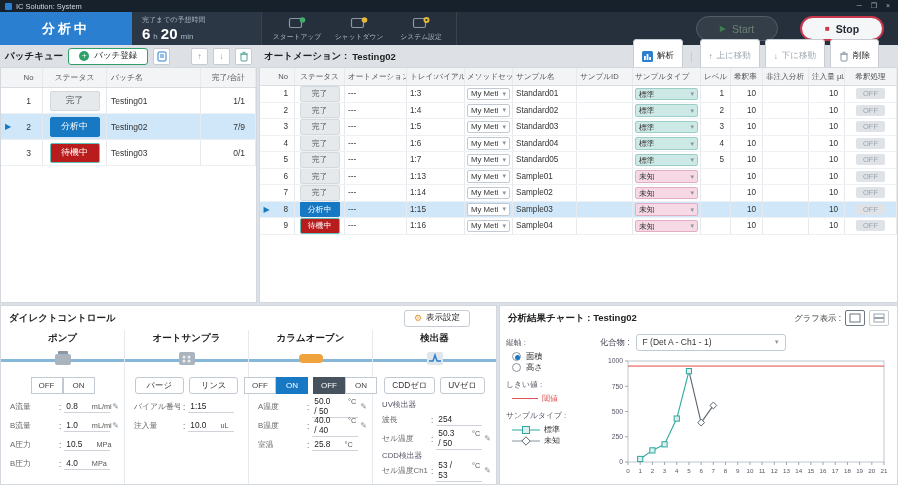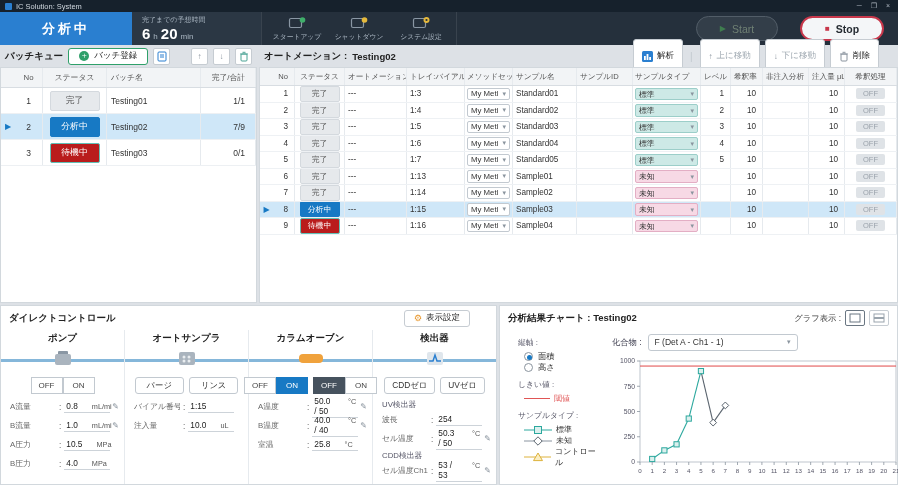--- a/index.html
+++ b/index.html
@@ -125,21 +125,21 @@
   .pencil{width:11px;color:#8a949e;font-size:8px;margin-left:2px;cursor:pointer;}
   .dc-sec{font-size:7.8px;color:#556;padding:2px 9px 0;}
 
   
   .chart-panel{flex:1;background:#fff;border:1px solid #d2d8dd;display:flex;flex-direction:column;min-width:0;}
   .cp-header{height:24px;display:flex;align-items:center;justify-content:space-between;padding:0 8px;}
   .cp-batch{font-weight:bold;font-size:9.5px;}
   .graph-disp{display:flex;align-items:center;gap:4px;font-size:8.3px;color:#444;}
   .gd-btn{width:20px;height:16px;background:#fff;border:1px solid #c6ccd2;border-radius:2px;display:inline-flex;align-items:center;justify-content:center;cursor:pointer;}
   .gd-btn.active{border-color:#6a7682;}
-  .cp-body{flex:1;display:flex;margin-left:12px;}
+  .cp-body{flex:1;display:flex;}
   .cp-controls{width:96px;padding:4px 6px;display:flex;flex-direction:column;gap:3px;}
   .cp-label{font-size:7.8px;color:#556;margin-top:3px;}
   .radio-row{display:flex;align-items:center;gap:5px;font-size:8.3px;color:#333;padding-left:6px;cursor:pointer;}
   .radio{width:9px;height:9px;border:1px solid #8a949e;border-radius:50%;position:relative;background:#fff;flex:none;}
   .radio.on::after{content:"";position:absolute;left:1.8px;top:1.8px;width:5.4px;height:5.4px;background:#1779c4;border-radius:50%;}
   .legend-row{display:flex;align-items:center;gap:4px;padding-left:6px;}
   .lg-text{font-size:8px;color:#333;}
   .thr-line{width:26px;height:0;border-top:1.5px solid #e05555;}
   .thr-text{color:#e05555;font-size:8px;}
   .cp-chart{flex:1;padding:2px 4px;min-width:0;}
@@ -860,27 +860,20 @@
                   <rect x="10.5" y="1.5" width="7" height="7" fill="#dcf0ee" stroke="#2ca89e"></rect>
                 </svg>
                 <span class="lg-text">標準</span>
               </div>
   <div class="legend-row">
                 <svg width="28" height="10">
                   <line x1="0" y1="5" x2="28" y2="5" stroke="#8a94a0"></line>
                   <path d="M14 0.8 L18.2 5 L14 9.2 L9.8 5 Z" fill="#fff" stroke="#5a646e"></path>
                 </svg>
                 <span class="lg-text">未知</span>
-              </div>
-  <div class="legend-row">
-                <svg width="28" height="10">
-                  <line x1="0" y1="5" x2="28" y2="5" stroke="#ddb23c"></line>
-                  <path d="M14 1 L18.5 8.6 L9.5 8.6 Z" fill="#fbeec2" stroke="#ddb23c"></path>
-                </svg>
-                <span class="lg-text">コントロール</span>
               </div>
             </div>
         </div>
         <div class="cp-chart">
           <div class="compound-row">
             <span class="cp-label2">化合物 :</span>
             <span class="dd compound">
               <span class="dd-t">F (Det A - Ch1 - 1)</span>
               <span class="caret">▾</span>
             </span>

